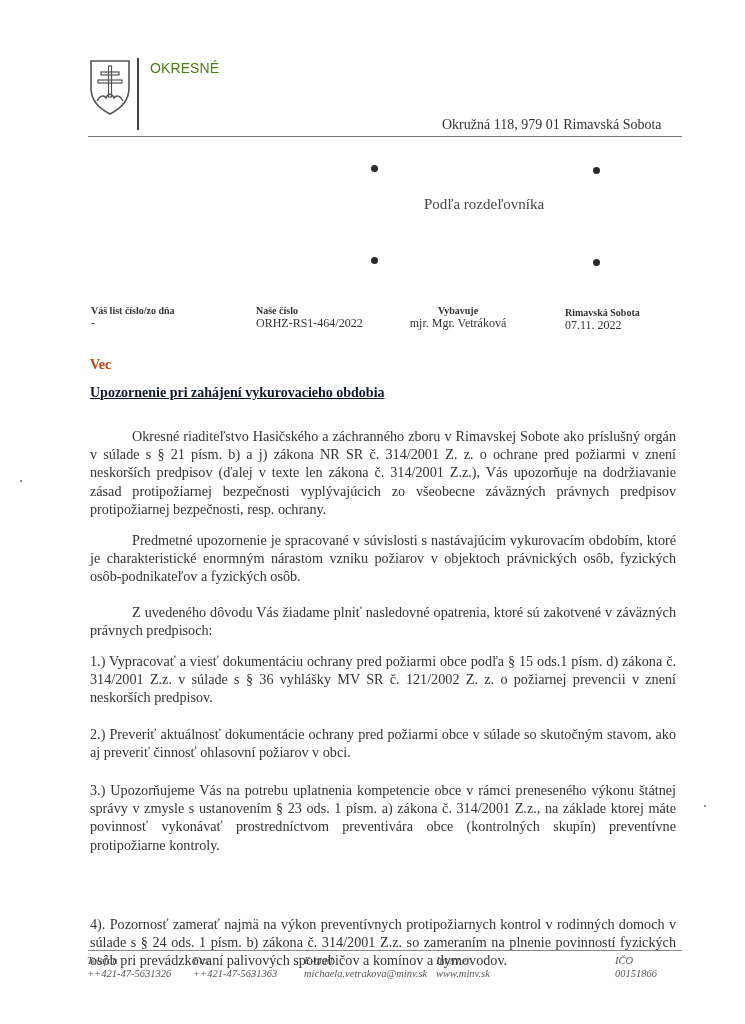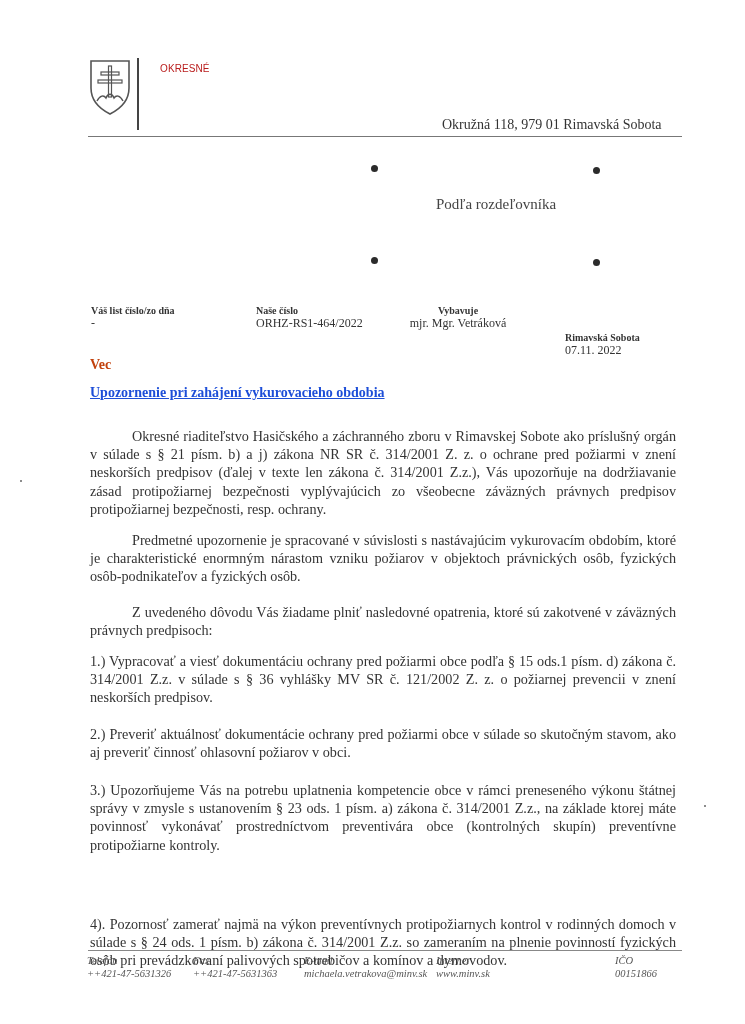--- a/index.html
+++ b/index.html
@@ -1,28 +1,28 @@
 <!DOCTYPE html>
 <html><head>
 <meta charset="utf-8">
 <style>
   html, body { margin:0; padding:0; }
   body { width:745px; height:1024px; background:#ffffff; position:relative; overflow:hidden; font-family:"Liberation Serif", serif; color:#2a2a2a; }
   .abs { position:absolute; }
   .logo { left:88px; top:58px; width:44px; height:58px; }
   .vbar { left:137px; top:58px; width:2px; height:72px; background:#444; }
-  .org { left:160px; top:60px; font-family:"Liberation Sans", sans-serif; font-size:10px; line-height:17px; color:#b91c1c; letter-spacing:0.1px; }
+  .org { left:150px; top:60px; font-family:"Liberation Sans", sans-serif; font-size:14px; line-height:17px; color:#4d7c0f; letter-spacing:0.1px; }
   .addr { left:442px; top:117px; font-size:14px; color:#333; }
   .hrule { left:88px; top:136px; width:594px; height:1px; background:#777; }
   .dot { width:7px; height:7px; border-radius:50%; background:#2b2b2b; }
-  .recipient { left:436px; top:196px; font-size:15px; color:#444; }
+  .recipient { left:424px; top:196px; font-size:15px; color:#444; }
   .meta-label { font-size:10px; font-weight:bold; color:#333; }
   .meta-val { font-size:12px; color:#333; }
   .vec { left:90px; top:357px; font-size:14px; font-weight:bold; color:#c2410c; }
-  .subject { left:90px; top:385px; font-size:14px; font-weight:bold; text-decoration:underline; color:#1d4ed8; }
+  .subject { left:90px; top:385px; font-size:14px; font-weight:bold; text-decoration:underline; color:#0f172a; }
   .para { left:90px; width:586px; font-size:14.2px; line-height:18.2px; text-align:justify; color:#333; }
   .indent { text-indent:42px; }
   .frule { left:88px; top:950px; width:594px; height:1px; background:#888; }
   .fcol { top:954px; font-size:10.5px; font-style:italic; line-height:13px; color:#555; }
   .flink { }
   .speck { width:2px; height:2px; background:#666; border-radius:50%; }
 </style>
 </head>
 <body>
 
@@ -53,21 +53,21 @@
   <div class="meta-val">-</div>
 </div>
 <div class="abs" style="left:256px;top:305px;width:110px;text-align:left;font-family:Liberation Serif, serif;">
   <div class="meta-label">Naše číslo</div>
   <div class="meta-val">ORHZ-RS1-464/2022</div>
 </div>
 <div class="abs" style="left:403px;top:305px;width:110px;text-align:center;">
   <div class="meta-label">Vybavuje</div>
   <div class="meta-val">mjr. Mgr. Vetráková</div>
 </div>
-<div class="abs" style="left:565px;top:307px;margin-top:25px;">
+<div class="abs" style="left:565px;top:307px;">
   <div class="meta-label">Rimavská Sobota</div>
   <div class="meta-val">07.11. 2022</div>
 </div>
 
 <div class="abs vec">Vec</div>
 <div class="abs subject">Upozornenie pri zahájení vykurovacieho obdobia</div>
 
 <div class="abs para indent" style="top:427px;">Okresné riaditeľstvo Hasičského a záchranného zboru v Rimavskej Sobote ako príslušný orgán v súlade s § 21 písm. b)  a  j) zákona NR SR č. 314/2001 Z. z. o ochrane pred požiarmi v znení neskorších predpisov (ďalej v texte len zákona č. 314/2001 Z.z.), Vás upozorňuje na dodržiavanie zásad protipožiarnej bezpečnosti vyplývajúcich zo všeobecne záväzných právnych predpisov protipožiarnej bezpečnosti, resp. ochrany.</div>
 <div class="abs para indent" style="top:531px;">Predmetné upozornenie je spracované v súvislosti s nastávajúcim vykurovacím obdobím, ktoré je charakteristické  enormným nárastom vzniku požiarov v objektoch právnických osôb, fyzických osôb-podnikateľov a fyzických osôb.</div>
 <div class="abs para indent" style="top:603px;">Z uvedeného dôvodu Vás žiadame plniť nasledovné opatrenia, ktoré sú zakotvené v záväzných právnych predpisoch:</div>

